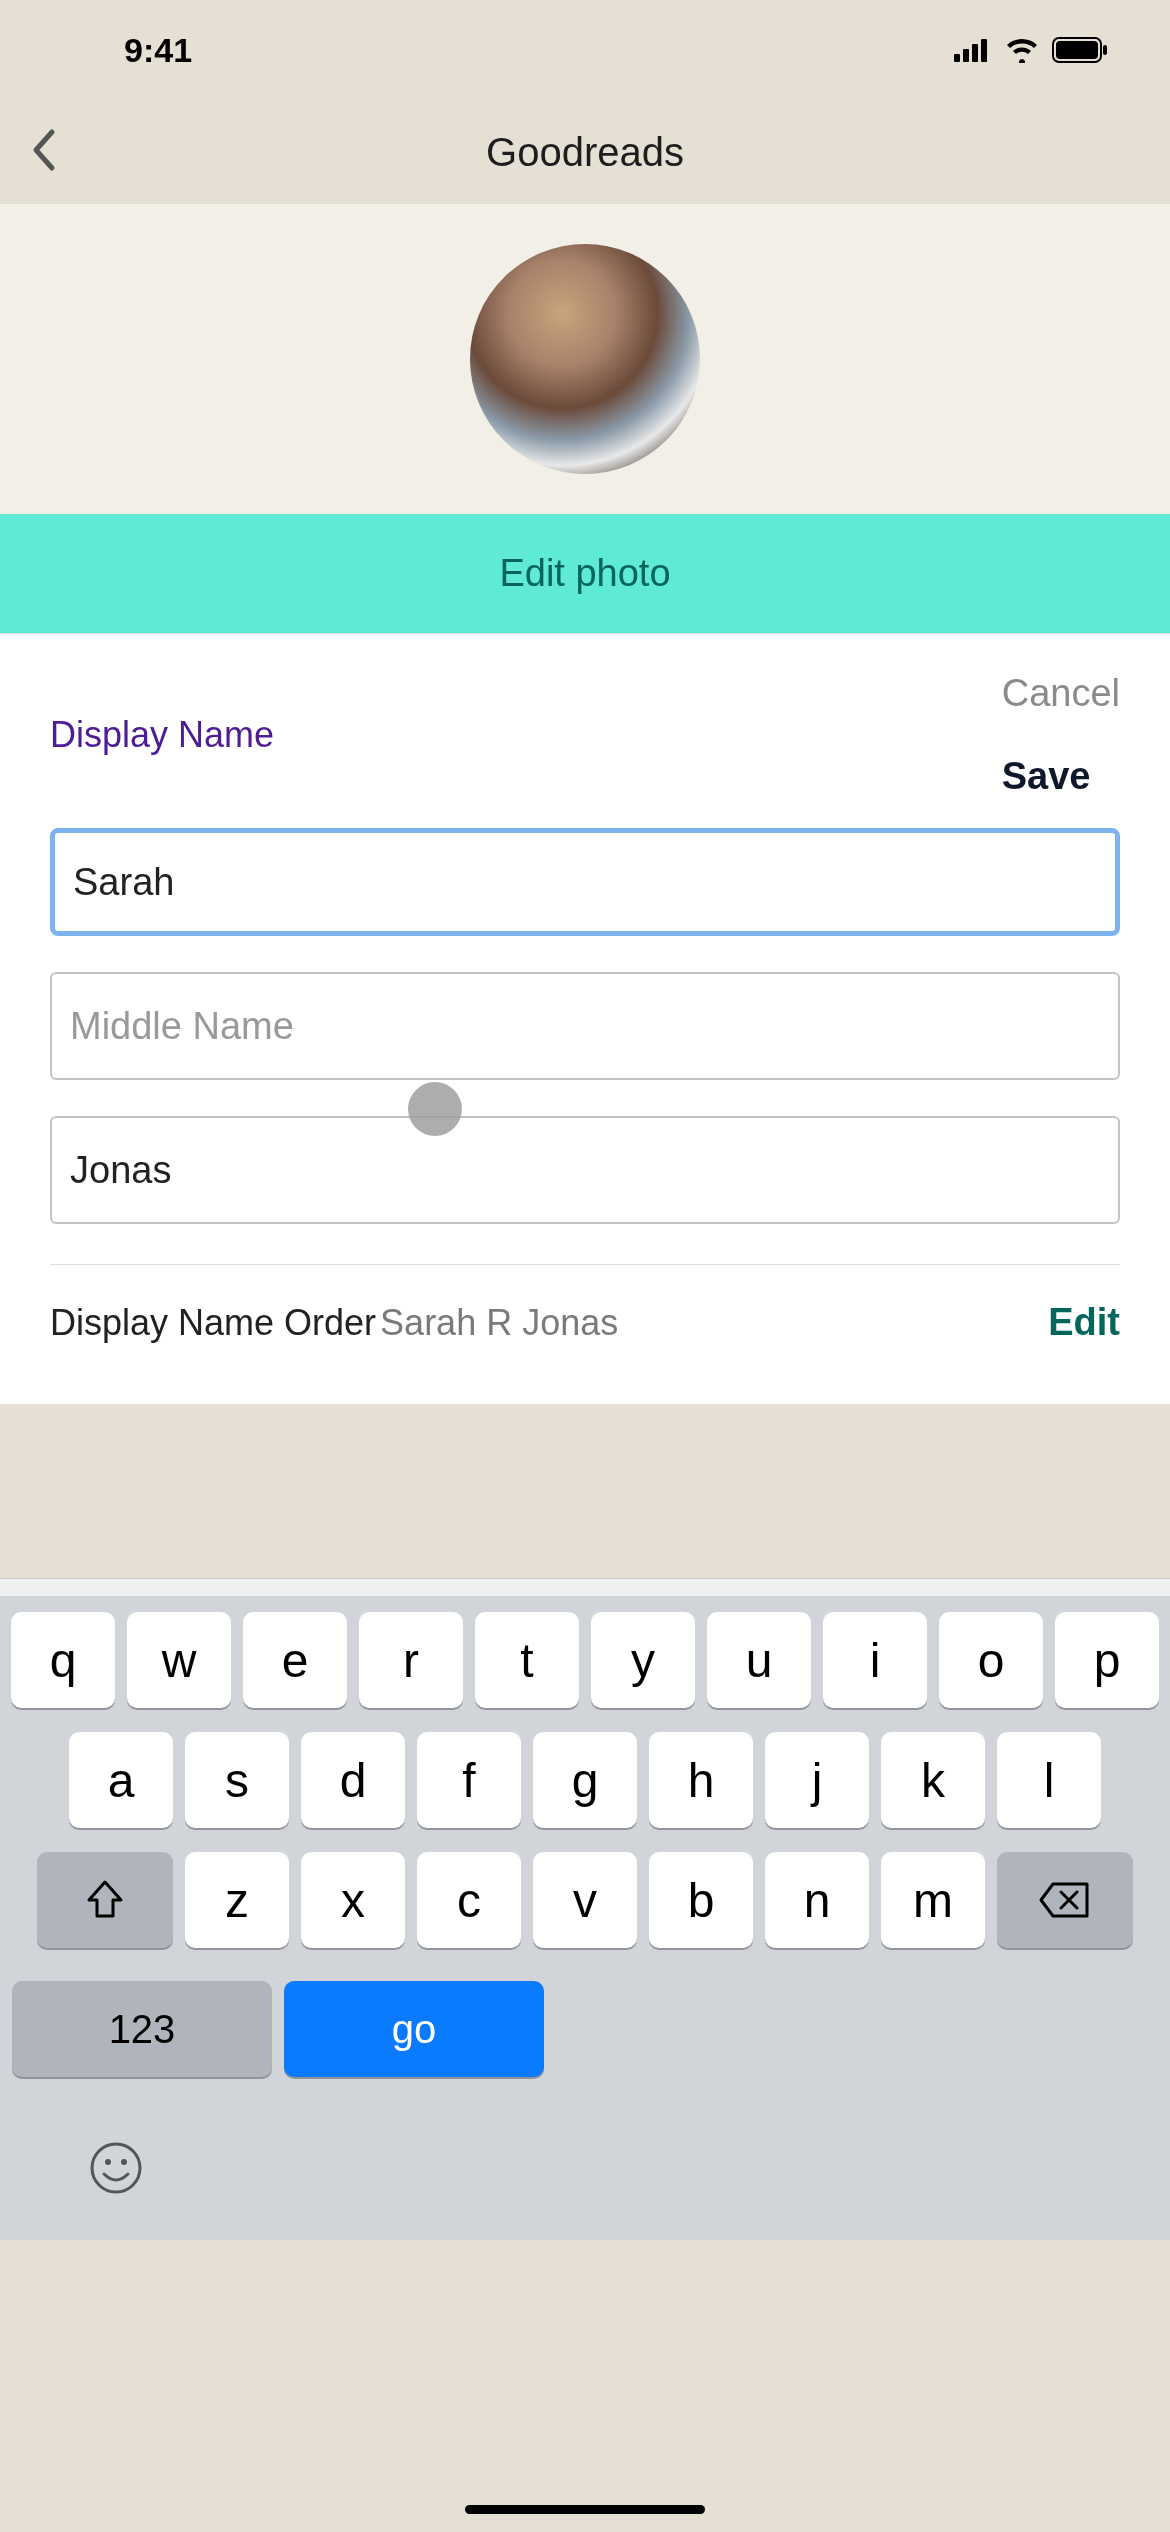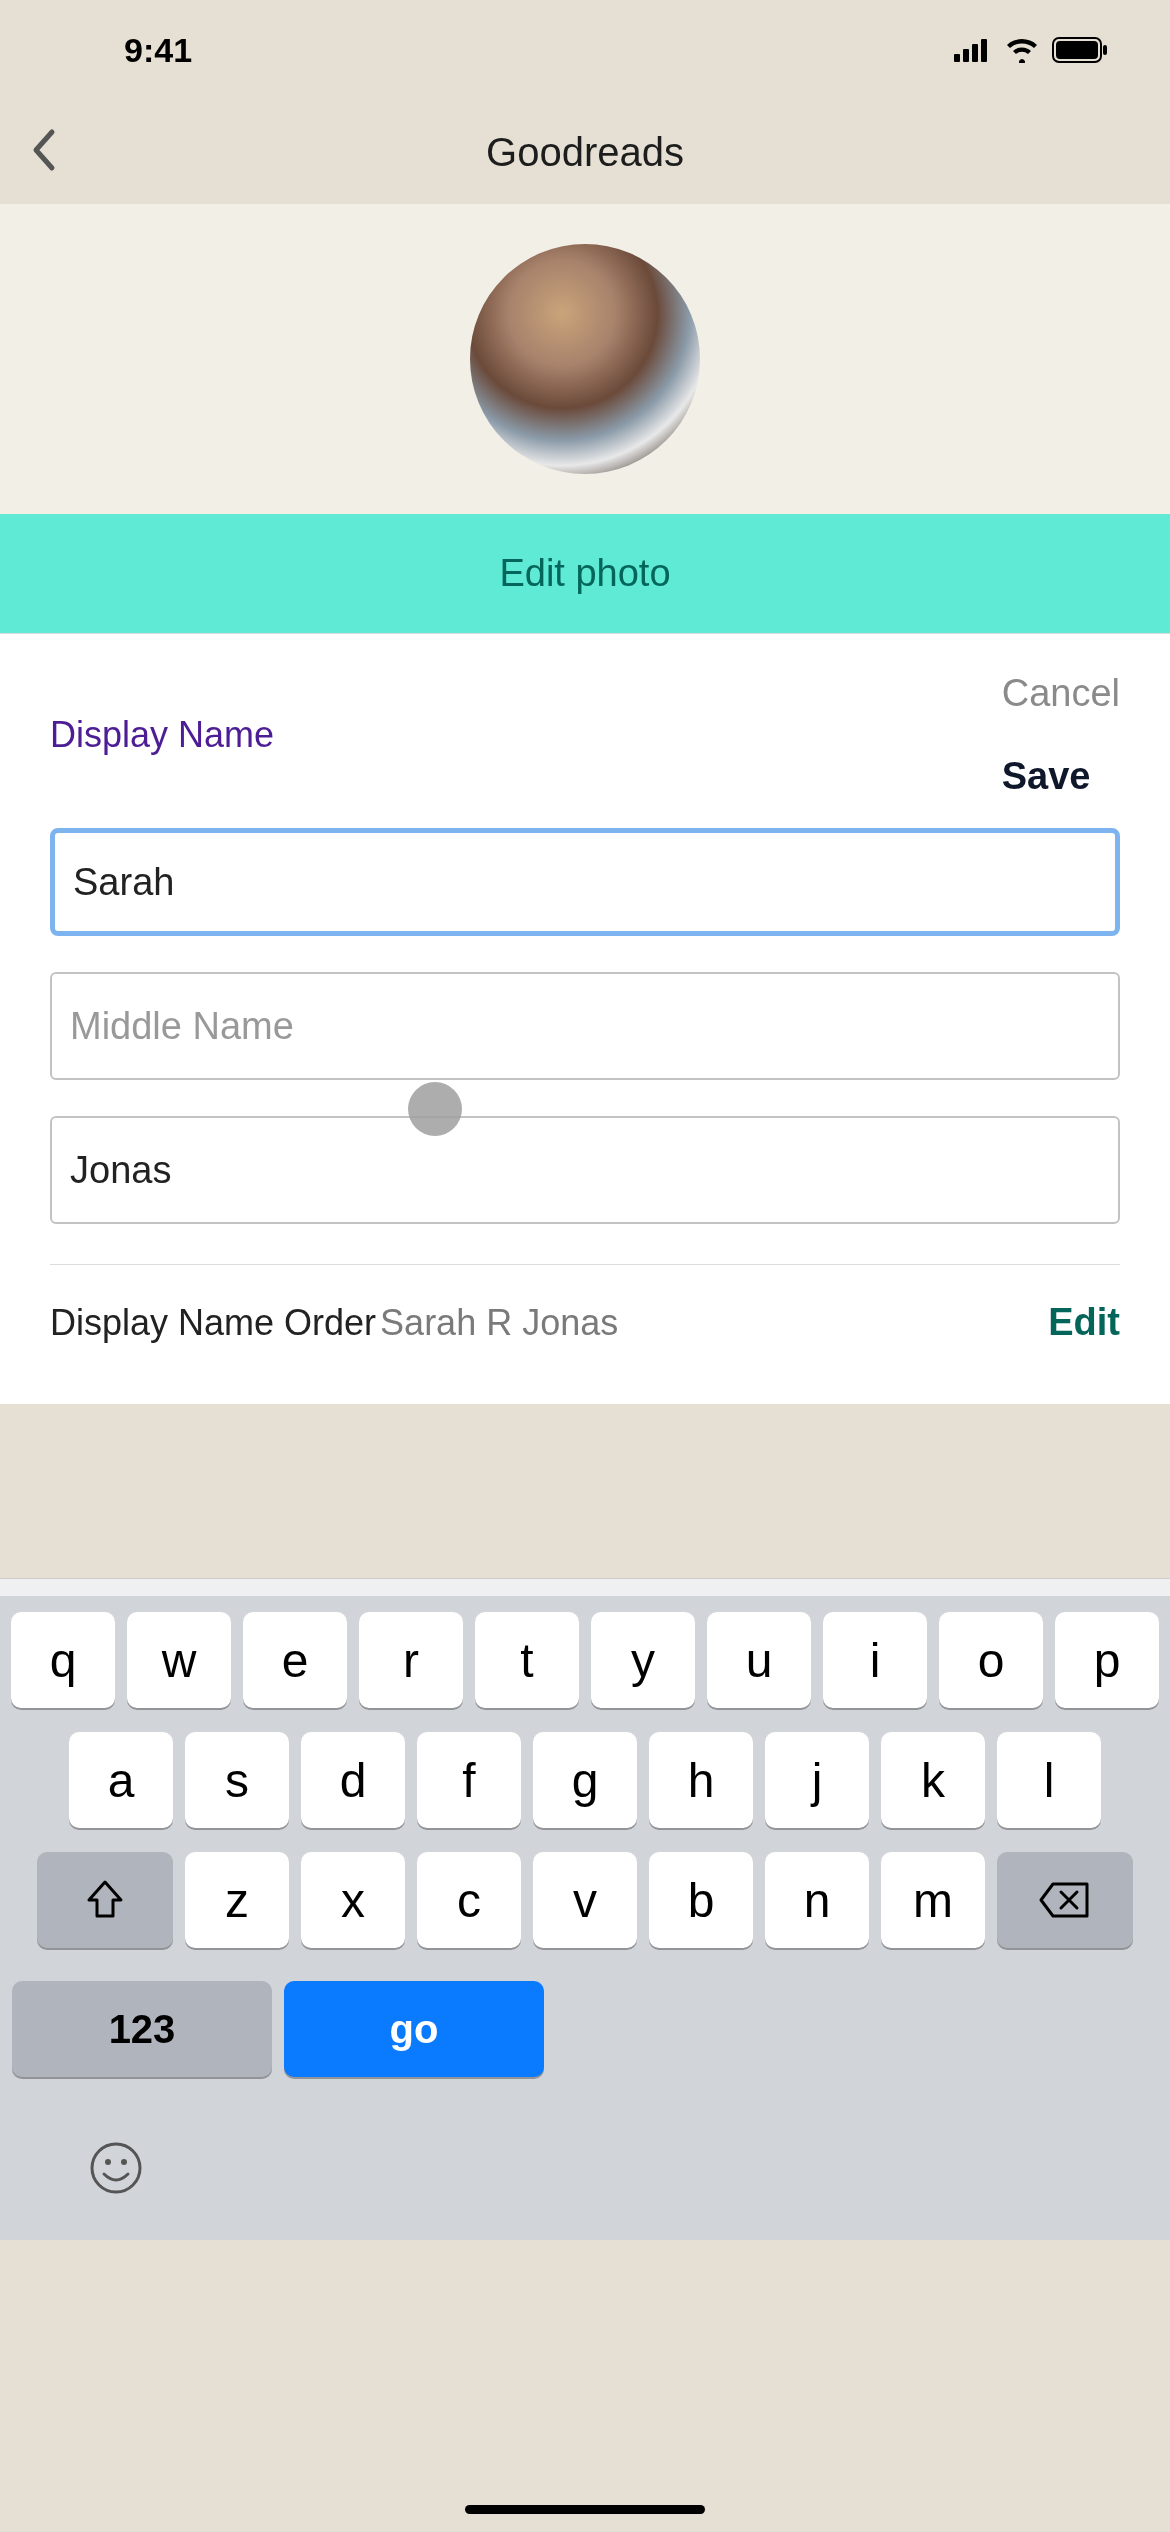--- a/index.html
+++ b/index.html
@@ -212,21 +212,20 @@
     }
     .key-special {
       background: #b0b4bc;
       width: 136px;
     }
     .kb-row-bottom {
       display: flex;
       gap: 12px;
       padding: 9px 4px;
       margin-bottom: 24px;
-      font-weight: bold;
     }
     .key-123 {
       background: #b0b4bc;
       width: 260px;
       font-size: 40px;
     }
     .key-space {
       background: #fff;
       flex: 1;
       font-size: 36px;

